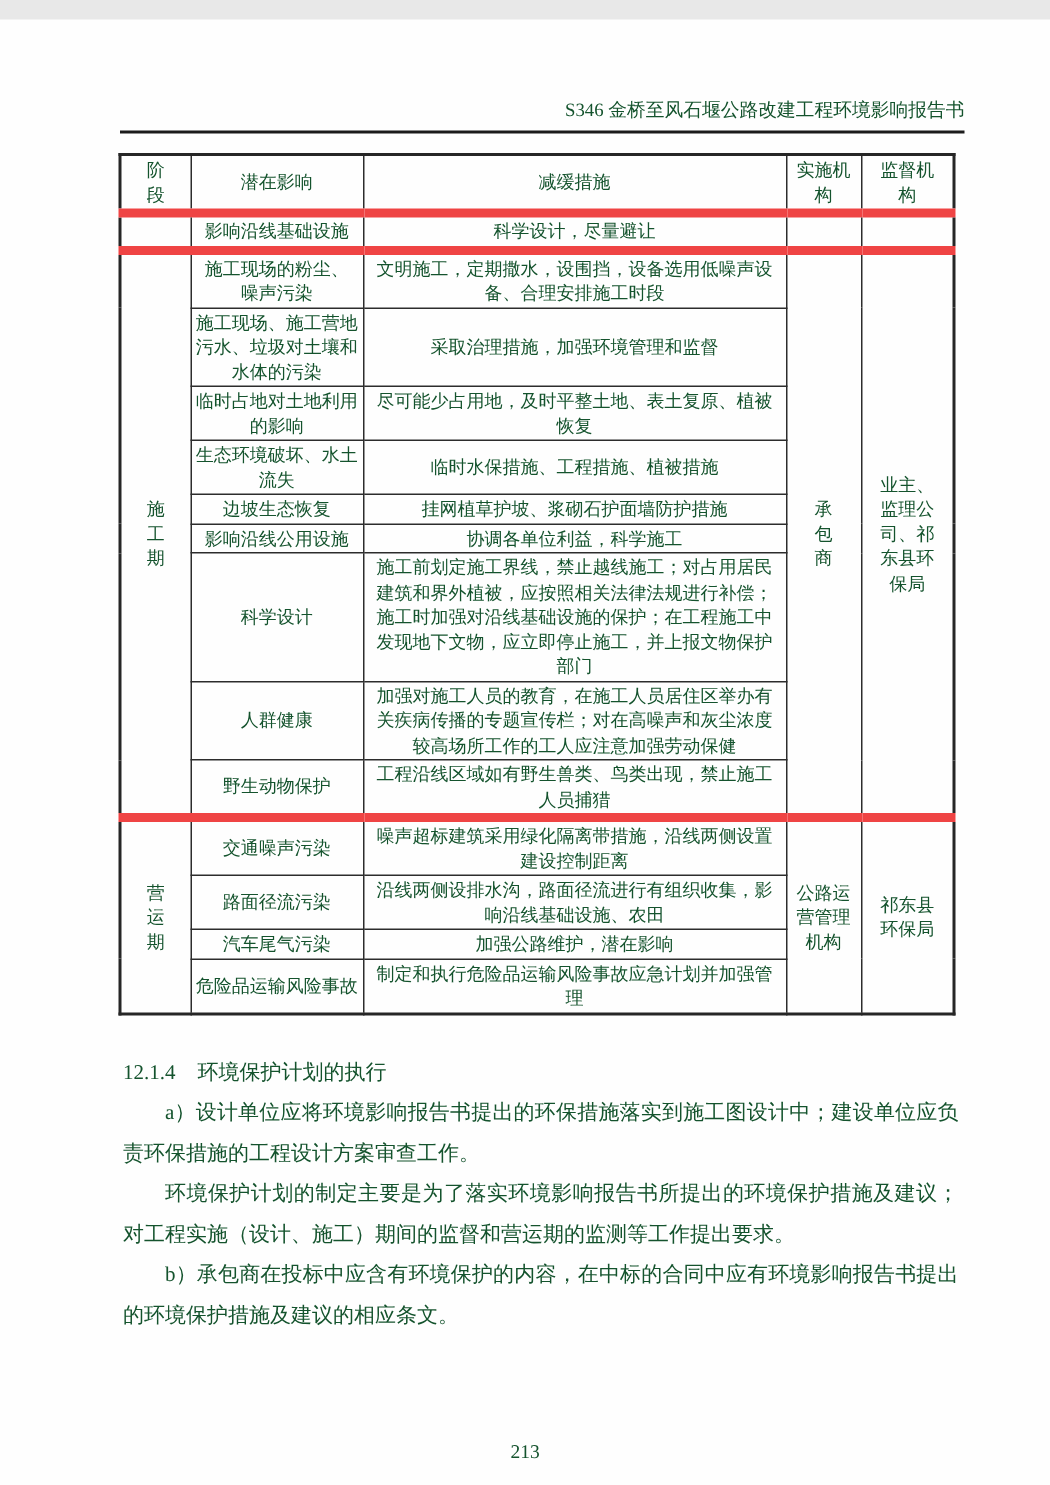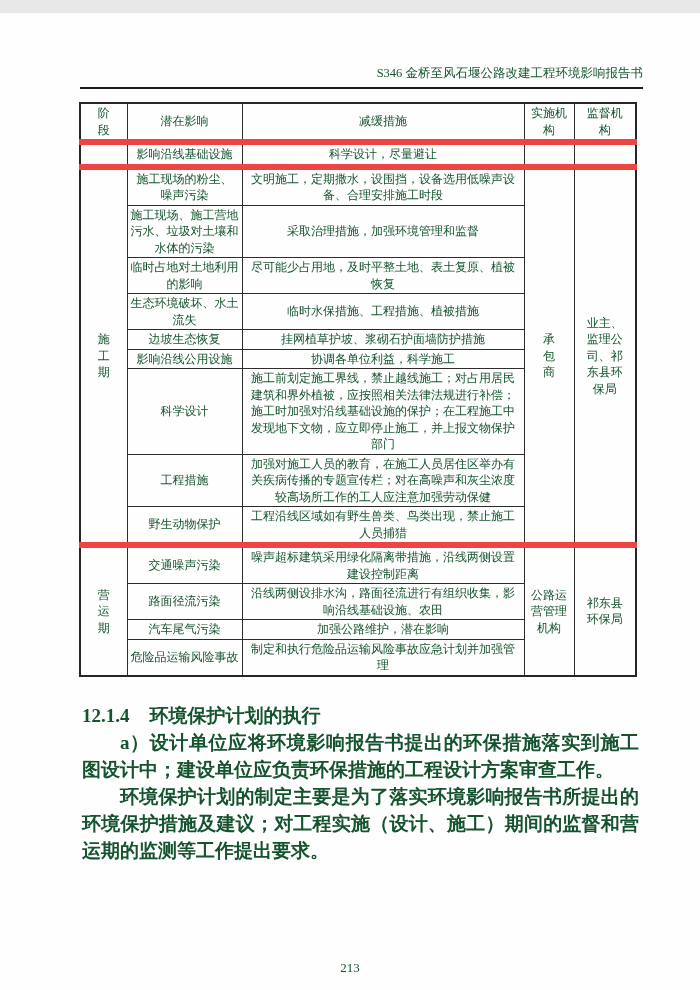--- a/index.html
+++ b/index.html
@@ -40,24 +40,23 @@
     text-align:center;
     vertical-align:middle;
     padding:1px 3px;
     overflow:hidden;
   }
   .pre { white-space:pre-line; }
   .band-top th, .band-top td { border-top:6px solid #ef4444; }
   
   .body-text {
     margin:25px 61px 0 82px;
-    font-size:19px;
+    font-size:14px;
     line-height:27px;
     text-align:justify;
-    font-weight:bold;
   }
   .section-heading { text-align:left; }
   .section-title { margin-left:1.05em; }
   .para { text-indent:2em; margin:0; }
   
   .page-number {
     position:absolute;
     top:947px; left:0; width:100%;
     text-align:center;
     font-size:13px;
@@ -138,21 +137,21 @@
       </tr>
       <tr style="height:17px">
         <td>影响沿线公用设施</td>
         <td>协调各单位利益，科学施工</td>
       </tr>
       <tr style="height:85px">
         <td>科学设计</td>
         <td>施工前划定施工界线，禁止越线施工；对占用居民建筑和界外植被，应按照相关法律法规进行补偿；施工时加强对沿线基础设施的保护；在工程施工中发现地下文物，应立即停止施工，并上报文物保护部门</td>
       </tr>
       <tr style="height:51px">
-        <td>工程措施</td>
+        <td>人群健康</td>
         <td>加强对施工人员的教育，在施工人员居住区举办有关疾病传播的专题宣传栏；对在高噪声和灰尘浓度较高场所工作的工人应注意加强劳动保健</td>
       </tr>
       <tr style="height:32px">
         <td>野生动物保护</td>
         <td>工程沿线区域如有野生兽类、鸟类出现，禁止施工人员捕猎</td>
       </tr>
 
       <tr style="height:34px" class="band-top">
         <td class="pre" rowspan="4">营
 运
@@ -179,17 +178,18 @@
       </tr>
     </tbody>
   </table>
 
   <div class="body-text">
     <div class="section-heading">
       <span>12.1.4</span><span class="section-title">环境保护计划的执行</span>
     </div>
     <p class="para">a）设计单位应将环境影响报告书提出的环保措施落实到施工图设计中；建设单位应负责环保措施的工程设计方案审查工作。</p>
     <p class="para">环境保护计划的制定主要是为了落实环境影响报告书所提出的环境保护措施及建议；对工程实施（设计、施工）期间的监督和营运期的监测等工作提出要求。</p>
+    <p class="para">b）承包商在投标中应含有环境保护的内容，在中标的合同中应有环境影响报告书提出的环境保护措施及建议的相应条文。</p>
   </div>
 
   <div class="page-number">213</div>
 
 </div>
 
 </body></html>

